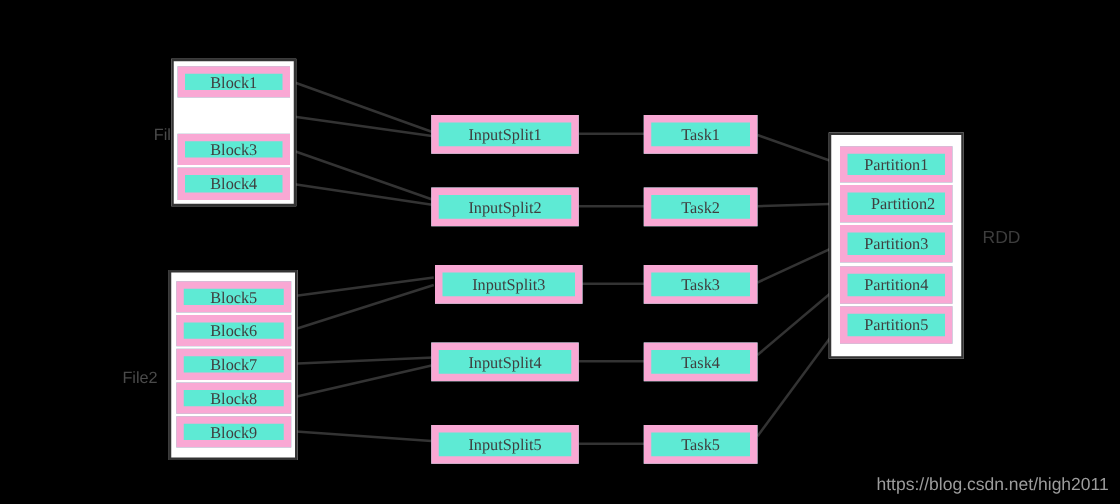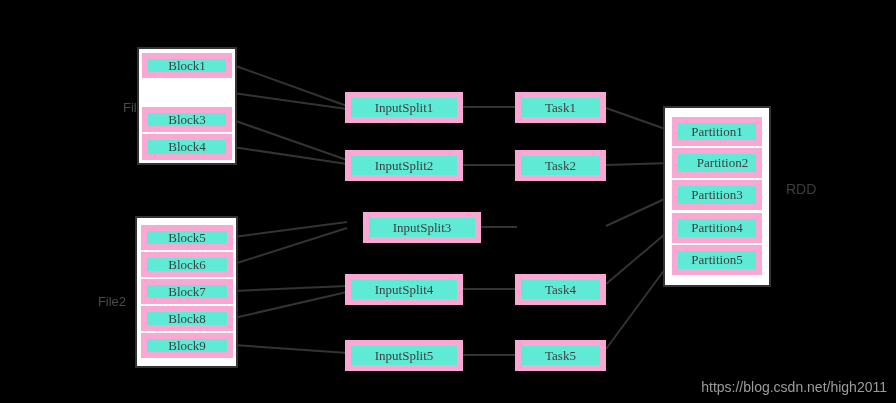--- a/index.html
+++ b/index.html
@@ -89,26 +89,27 @@
   <div class="outer" style="left:135px;top:216px;width:103px;height:152px;">
     <div class="node" style="left:4px;top:7px;width:92px;height:25px;">Block5</div>
     <div class="node" style="left:4px;top:34px;width:92px;height:25px;">Block6</div>
     <div class="node" style="left:4px;top:61px;width:92px;height:25px;">Block7</div>
     <div class="node" style="left:4px;top:88px;width:92px;height:25px;">Block8</div>
     <div class="node" style="left:4px;top:115px;width:92px;height:25px;">Block9</div>
   </div>
 
   <div class="node" style="left:345px;top:92px;width:118px;height:31px;">InputSplit1</div>
   <div class="node" style="left:345px;top:150px;width:118px;height:31px;">InputSplit2</div>
-  <div class="node" style="left:363px;top:212px;width:118px;height:31px;">InputSplit3</div>
+  <div class="node" style="left:348px;top:212px;width:118px;height:31px;">InputSplit3</div>
   <div class="node" style="left:345px;top:274px;width:118px;height:31px;">InputSplit4</div>
   <div class="node" style="left:345px;top:340px;width:118px;height:31px;">InputSplit5</div>
 
   <div class="node" style="left:515px;top:92px;width:91px;height:31px;">Task1</div>
   <div class="node" style="left:515px;top:150px;width:91px;height:31px;">Task2</div>
+  <div class="node" style="left:515px;top:212px;width:91px;height:31px;">Task3</div>
   <div class="node" style="left:515px;top:274px;width:91px;height:31px;">Task4</div>
   <div class="node" style="left:515px;top:340px;width:91px;height:31px;">Task5</div>
 
   <div class="outer" style="left:663px;top:106px;width:108px;height:181px;">
     <div class="node" style="left:7px;top:9px;width:90px;height:29px;">Partition1</div>
     <div class="node" style="left:7px;top:40px;width:90px;height:30px;padding-left:11px;">Partition2</div>
     <div class="node" style="left:7px;top:72px;width:90px;height:30px;">Partition3</div>
     <div class="node" style="left:7px;top:105px;width:90px;height:30px;">Partition4</div>
     <div class="node" style="left:7px;top:137px;width:90px;height:30px;">Partition5</div>
   </div>

